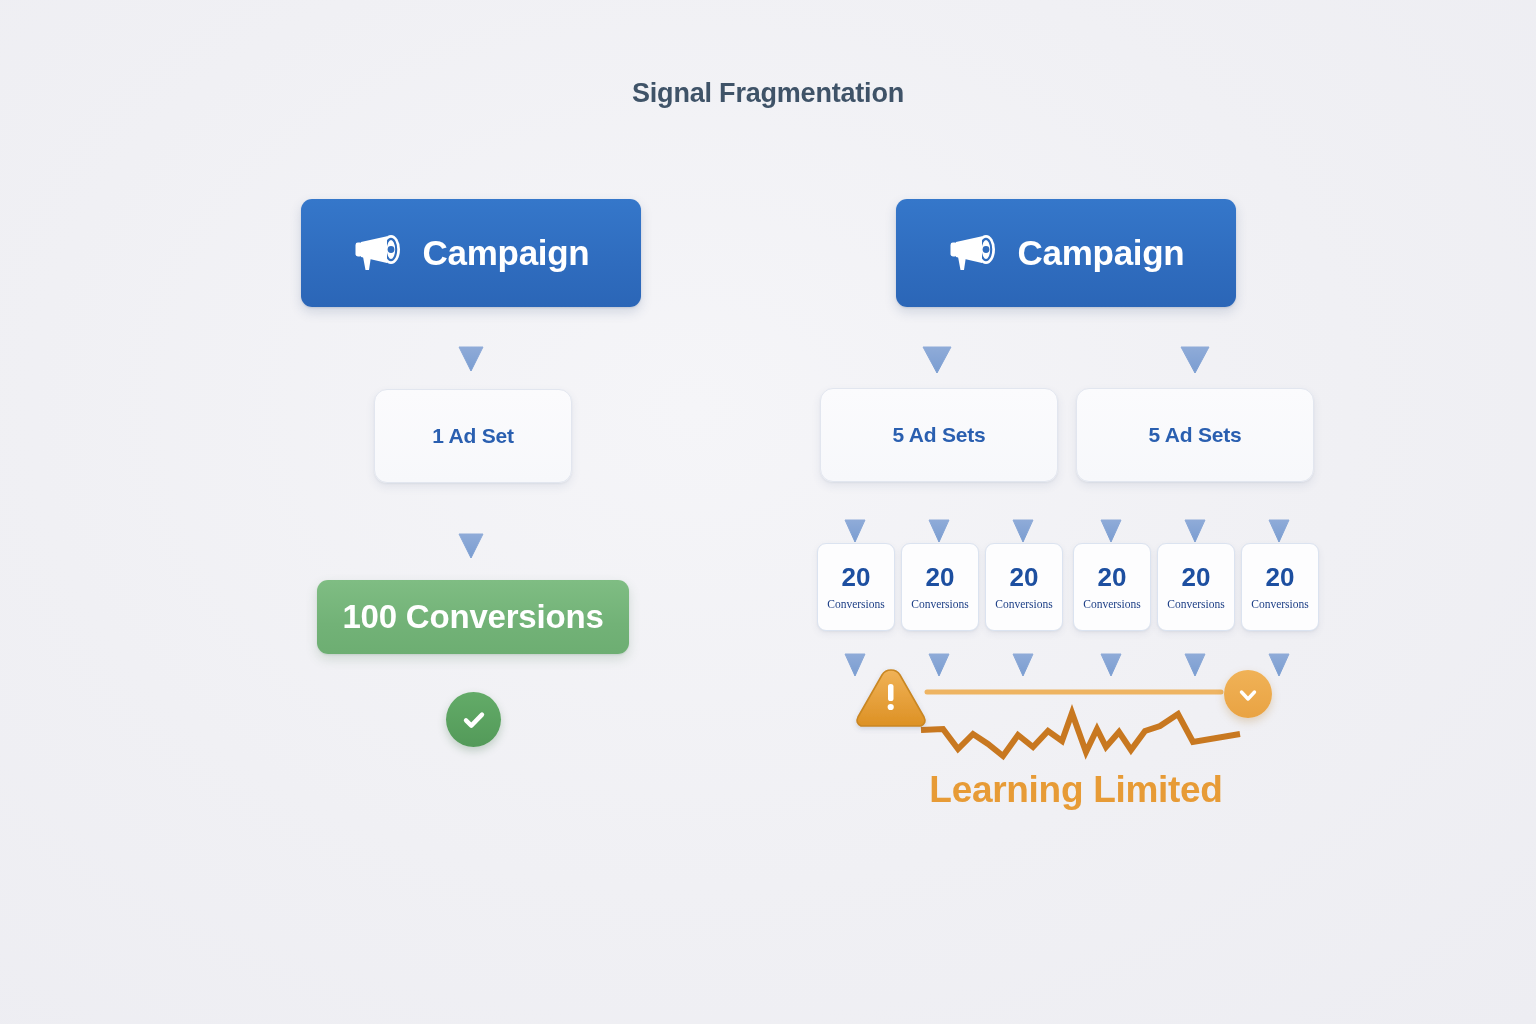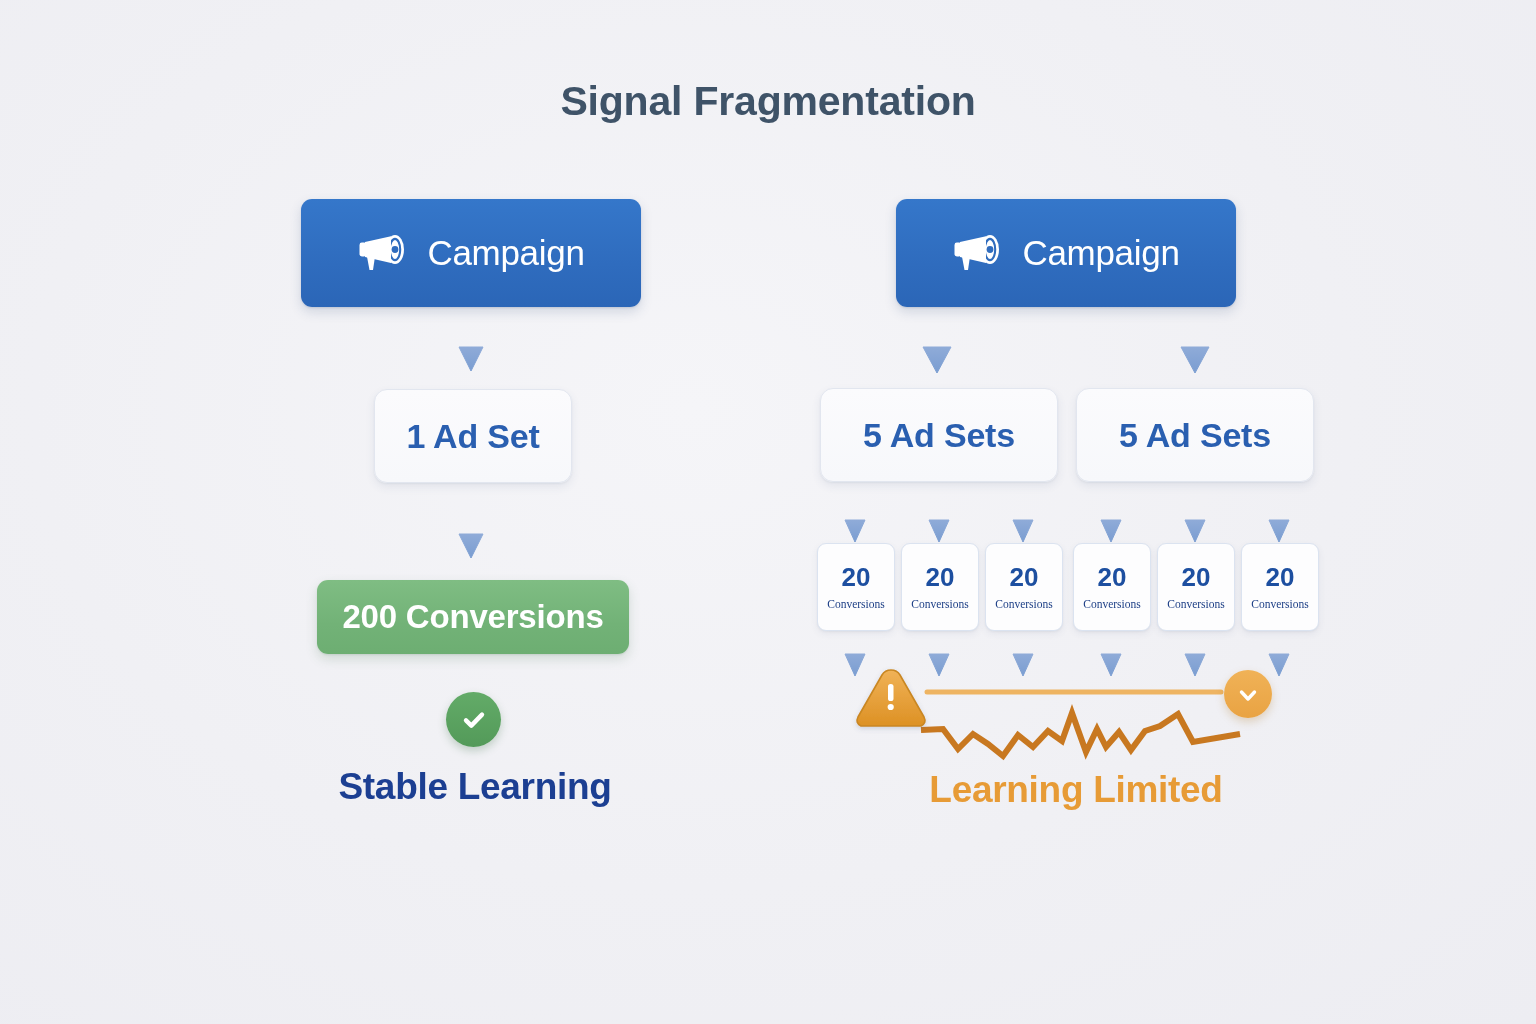--- a/index.html
+++ b/index.html
@@ -18,60 +18,60 @@
     position: absolute;
     inset: 0;
   }
   
   .title {
     position: absolute;
     left: 0;
     top: 78px;
     width: 1536px;
     text-align: center;
-    font-size: 41px;
+    font-size: 27px;
     font-weight: bold;
     color: #3f5368;
     letter-spacing: -0.2px;
   }
   
   .campaign-box {
     position: absolute;
     background: linear-gradient(180deg, #3577ca 0%, #2f6cbe 60%, #2b66b7 100%);
     border-radius: 11px;
     box-shadow: 0 5px 12px rgba(40,70,120,0.17), 0 1px 2px rgba(40,70,120,0.14);
     display: flex;
     align-items: center;
     justify-content: center;
     gap: 18px;
   }
   .campaign-label {
     color: #ffffff;
     font-size: 35px;
-    font-weight: normal;
+    font-weight: bold;
     letter-spacing: -0.3px;
   }
   .megaphone {
     width: 52px;
     height: 40px;
     flex: 0 0 auto;
   }
   .adset-box {
     position: absolute;
     background: linear-gradient(180deg, #fbfbfd 0%, #f7f8fb 100%);
     border: 1.5px solid #e2e6ef;
     border-radius: 13px;
     box-shadow: 0 4px 10px rgba(60,80,120,0.09), 0 1px 2px rgba(60,80,120,0.07);
     display: flex;
     align-items: center;
     justify-content: center;
   }
   .adset-label {
     color: #2a5fb0;
-    font-size: 34px;
+    font-size: 21px;
     font-weight: bold;
     letter-spacing: -0.2px;
   }
   .conv-big-box {
     position: absolute;
     background: linear-gradient(180deg, #7fbd83 0%, #72b277 60%, #6dae72 100%);
     border-radius: 11px;
     box-shadow: 0 5px 12px rgba(60,110,70,0.18), 0 1px 2px rgba(60,110,70,0.12);
     display: flex;
     align-items: center;
@@ -230,30 +230,29 @@
       <path d="M10 23.5 L18 23.5 L16 37 L12.5 37 Z" fill="#ffffff"></path>
     </svg>
     <span class="campaign-label">Campaign</span>
   </div>
 
   <div class="adset-box" style="left:374px; top:389px; width:196px; height:92px;">
     <span class="adset-label">1 Ad Set</span>
   </div>
 
   <div class="conv-big-box" style="left:317px; top:580px; width:312px; height:74px;">
-    <span class="conv-big-label">200 Conversions</span>
+    <span class="conv-big-label">100 Conversions</span>
   </div>
 
   <div class="status-circle status-green" style="left:446px; top:692px; width:55px; height:55px;">
     <svg width="30" height="30" viewBox="0 0 30 30">
       <path d="M7 15.4 L12.3 20.6 L23 9.6" fill="none" stroke="#ffffff" stroke-width="4.4" stroke-linecap="round" stroke-linejoin="round"></path>
     </svg>
   </div>
 
-  <div class="outcome-label outcome-stable" style="left:280px; top:766px; width:390px;">Stable Learning</div>
 
   <div class="campaign-box" style="left:896px; top:199px; width:340px; height:108px;">
     <svg class="megaphone" viewBox="0 0 52 40">
       <ellipse cx="38" cy="16.5" rx="9" ry="14.5" fill="#ffffff"></ellipse>
       <ellipse cx="38" cy="16.5" rx="5.2" ry="10.6" fill="none" stroke="#2f6cbe" stroke-width="2.1"></ellipse>
       <circle cx="38" cy="16.5" r="3.4" fill="#2f6cbe"></circle>
       <path d="M8 9 L34 3.2 L34 30 L8 24 Z" fill="#ffffff"></path>
       <rect x="2.5" y="9.5" width="7" height="14" rx="2.4" fill="#ffffff"></rect>
       <path d="M10 23.5 L18 23.5 L16 37 L12.5 37 Z" fill="#ffffff"></path>
     </svg>

